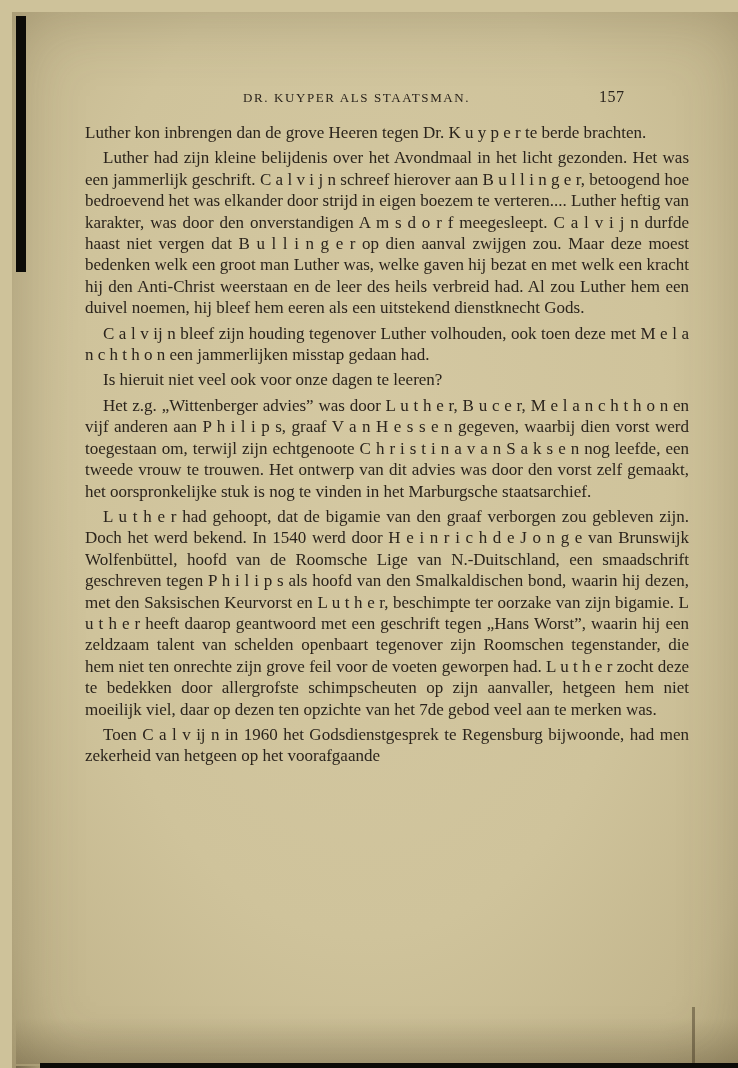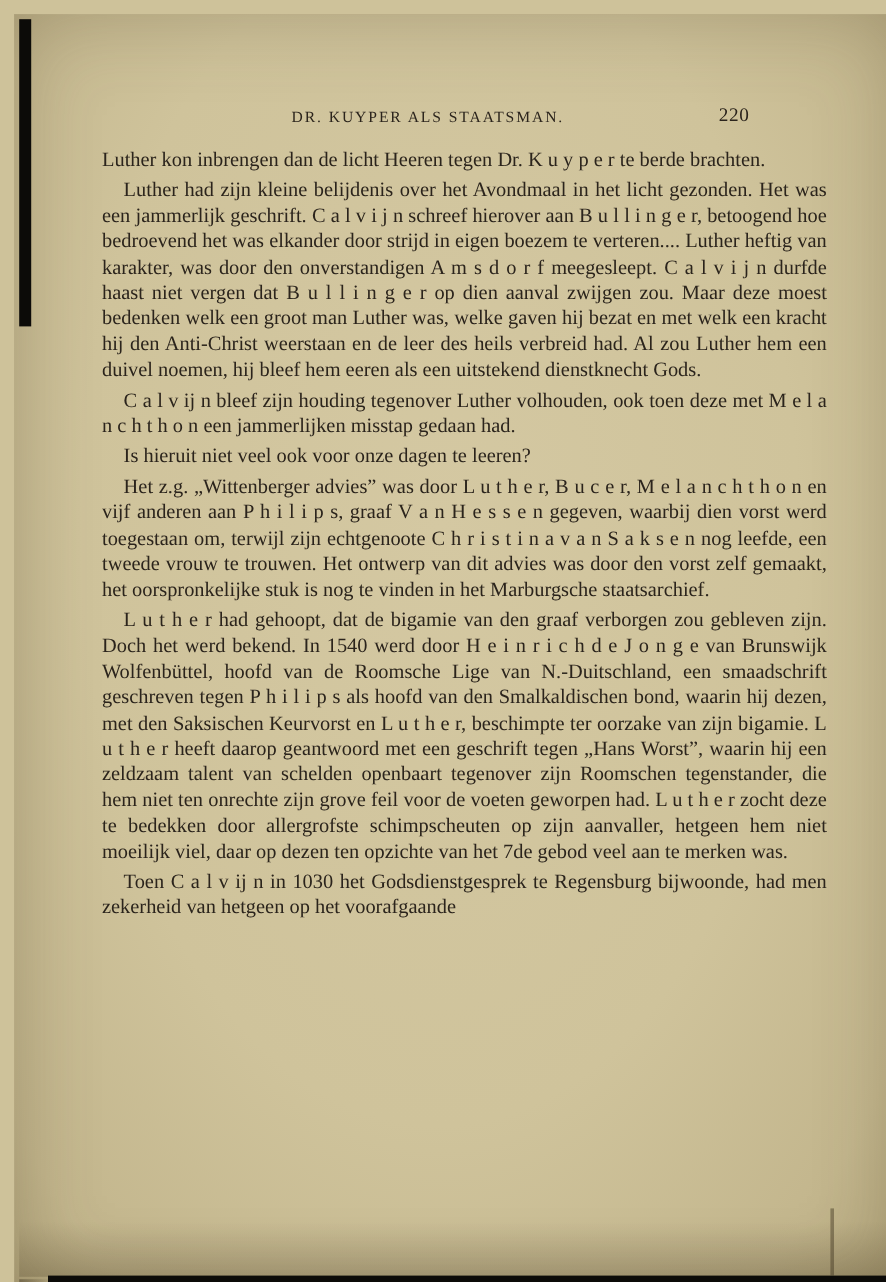--- a/index.html
+++ b/index.html
@@ -67,25 +67,25 @@
 <div class="scan">
   <div class="edge-left"></div>
   <div class="bottom-shade"></div>
   <div class="edge-bottom"></div>
   <div class="corner-bottom-left"></div>
   <div class="right-line"></div>
 
   <div class="content">
     <div class="header">
       <span class="title">DR. KUYPER ALS STAATSMAN.</span>
-      <span class="pagenum">220</span>
+      <span class="pagenum">157</span>
     </div>
     <div class="bodytext">
-      <p class="noindent">Luther kon inbrengen dan de licht Heeren tegen Dr. K u y p e r te berde brachten.</p>
+      <p class="noindent">Luther kon inbrengen dan de grove Heeren tegen Dr. K u y p e r te berde brachten.</p>
       <p>Luther had zijn kleine belijdenis over het Avondmaal in het licht gezonden. Het was een jammerlijk geschrift. C a l v i j n schreef hierover aan B u l l i n g e r, betoogend hoe bedroevend het was elkander door strijd in eigen boezem te verteren.... Luther heftig van karakter, was door den onverstandigen A m s d o r f meegesleept. C a l v i j n durfde haast niet vergen dat B u l l i n g e r op dien aanval zwijgen zou. Maar deze moest bedenken welk een groot man Luther was, welke gaven hij bezat en met welk een kracht hij den Anti-Christ weerstaan en de leer des heils verbreid had. Al zou Luther hem een duivel noemen, hij bleef hem eeren als een uitstekend dienstknecht Gods.</p>
       <p>C a l v ij n bleef zijn houding tegenover Luther volhouden, ook toen deze met M e l a n c h t h o n een jammerlijken misstap gedaan had.</p>
       <p>Is hieruit niet veel ook voor onze dagen te leeren?</p>
       <p>Het z.g. „Wittenberger advies” was door L u t h e r, B u c e r, M e l a n c h t h o n en vijf anderen aan P h i l i p s, graaf V a n H e s s e n gegeven, waarbij dien vorst werd toegestaan om, terwijl zijn echtgenoote C h r i s t i n a v a n S a k s e n nog leefde, een tweede vrouw te trouwen. Het ontwerp van dit advies was door den vorst zelf gemaakt, het oorspronkelijke stuk is nog te vinden in het Marburgsche staatsarchief.</p>
       <p>L u t h e r had gehoopt, dat de bigamie van den graaf verborgen zou gebleven zijn. Doch het werd bekend. In 1540 werd door H e i n r i c h d e J o n g e van Brunswijk Wolfenbüttel, hoofd van de Roomsche Lige van N.-Duitschland, een smaadschrift geschreven tegen P h i l i p s als hoofd van den Smalkaldischen bond, waarin hij dezen, met den Saksischen Keurvorst en L u t h e r, beschimpte ter oorzake van zijn bigamie. L u t h e r heeft daarop geantwoord met een geschrift tegen „Hans Worst”, waarin hij een zeldzaam talent van schelden openbaart tegenover zijn Roomschen tegenstander, die hem niet ten onrechte zijn grove feil voor de voeten geworpen had. L u t h e r zocht deze te bedekken door allergrofste schimpscheuten op zijn aanvaller, hetgeen hem niet moeilijk viel, daar op dezen ten opzichte van het 7de gebod veel aan te merken was.</p>
-      <p>Toen C a l v ij n in 1030 het Godsdienstgesprek te Regensburg bijwoonde, had men zekerheid van hetgeen op het voorafgaande</p>
+      <p>Toen C a l v ij n in 1960 het Godsdienstgesprek te Regensburg bijwoonde, had men zekerheid van hetgeen op het voorafgaande</p>
     </div>
   </div>
 </div>
 
 </body></html>

